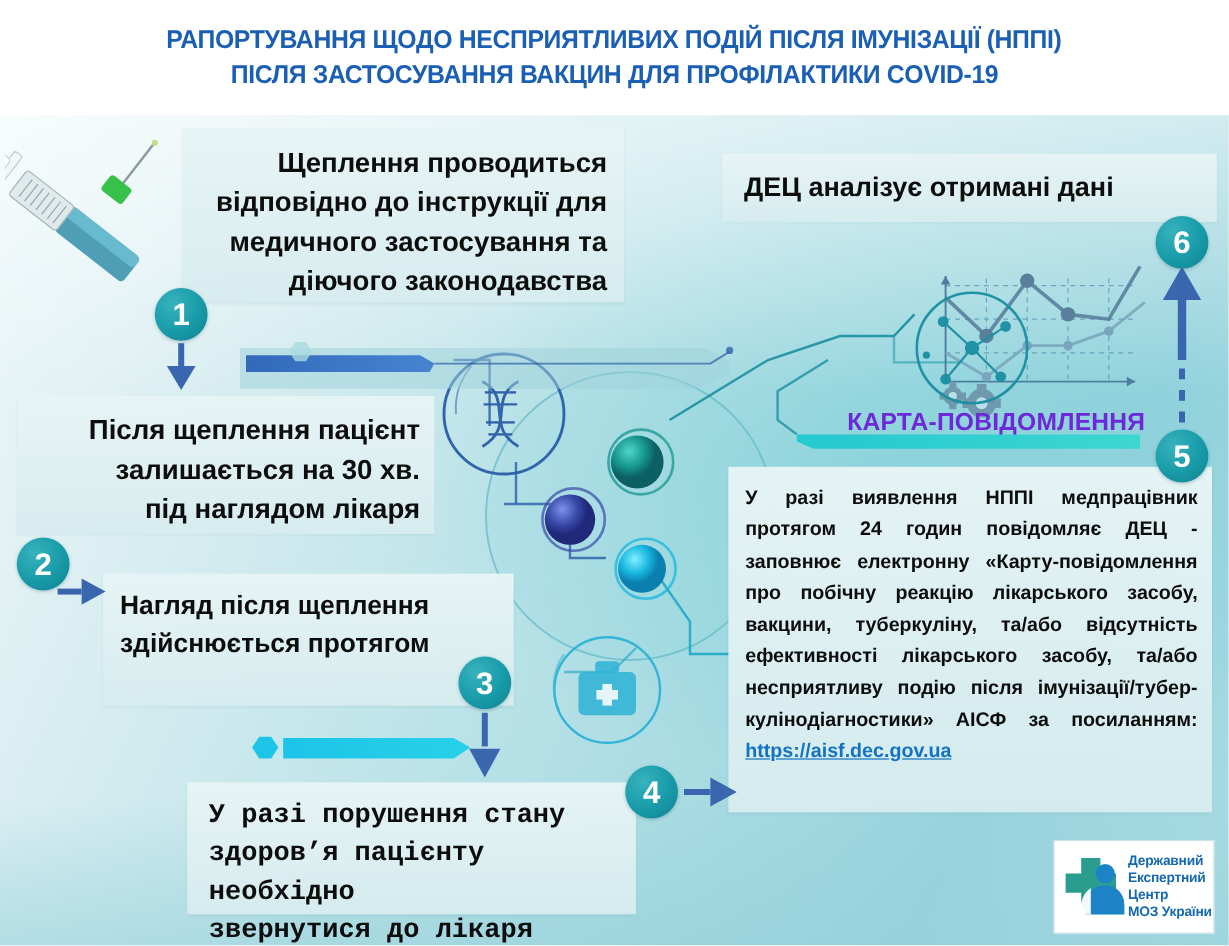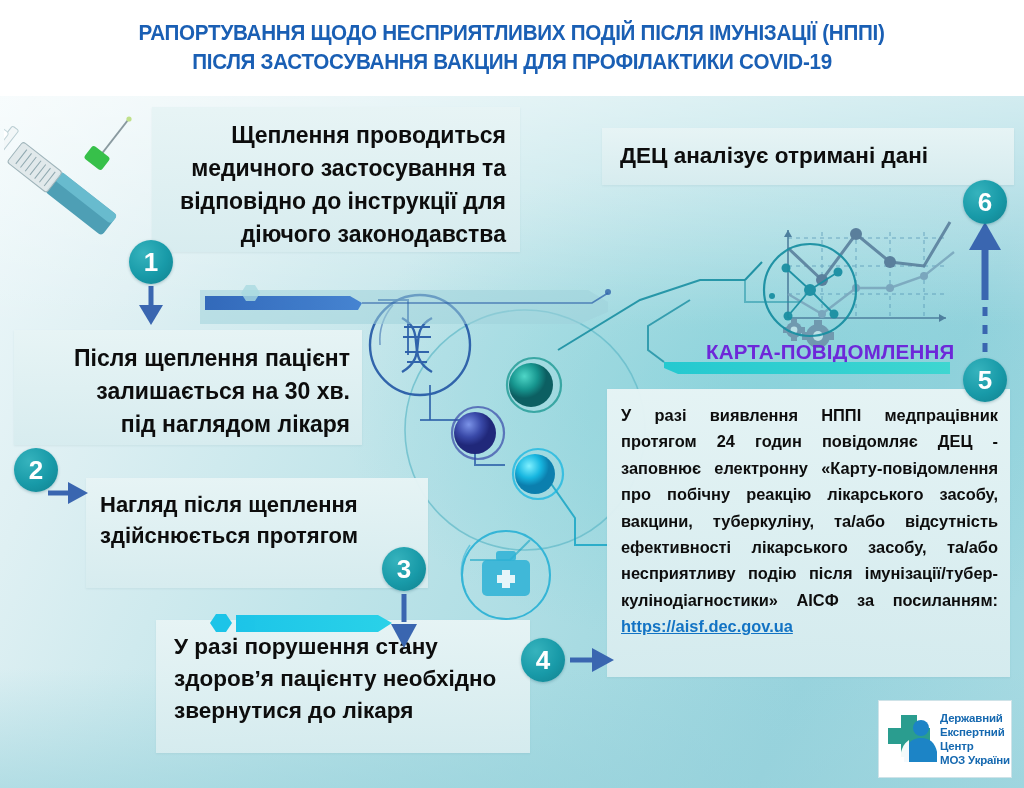--- a/index.html
+++ b/index.html
@@ -68,21 +68,21 @@
 
   #card1 { left: 152px; top: 107px; width: 368px; height: 145px; padding: 12px 14px 0 18px; text-align: right; }
   #card1 .txt { font-size: 23px; line-height: 33px; }
 
   #card2 { left: 14px; top: 330px; width: 348px; height: 115px; padding: 12px 12px 0 16px; }
   #card2 .txt { font-size: 23px; line-height: 33px; text-align: right; }
 
   #card3 { left: 86px; top: 478px; width: 342px; height: 110px; padding: 11px 12px 0 14px; }
   #card3 .txt { font-size: 22px; line-height: 31px; }
 
-  #card4 { left: 156px; top: 620px; width: 374px; height: 133px; padding: 11px 12px 0 18px; }
+  #card4 { left: 156px; top: 652px; width: 374px; height: 110px; padding: 11px 12px 0 18px; font-family: Liberation Mono, monospace; }
   #card4 .txt { font-size: 22.5px; line-height: 32px; }
 
   #card6 { left: 602px; top: 128px; width: 412px; height: 57px; padding: 13px 0 0 18px; }
   #card6 .txt { font-size: 22.5px; line-height: 30px; }
 
   
   #card5 {
     left: 607px; top: 389px; width: 403px; height: 288px;
     padding: 13px 12px 0 14px;
     font-size: 16.4px; line-height: 26.4px;
@@ -375,22 +375,22 @@
       <path d="M985 222 l -16 28 l 32 0 z" fill="#3a66b0"></path>
     </g>
 
     <g opacity="0.9">
       <path d="M962 228 l -14 26 l 26 -6 z" fill="#2e5ea0" opacity="0.0"></path>
     </g>
   </svg>
 
   <div class="card" id="card1">
     <span class="txt">Щеплення проводиться</span>
+    <span class="txt">відповідно до інструкції для</span>
     <span class="txt">медичного застосування та</span>
-    <span class="txt">відповідно до інструкції для</span>
     <span class="txt">діючого законодавства</span>
   </div>
 
   <div class="card" id="card2">
     <span class="txt">Після щеплення пацієнт</span>
     <span class="txt">залишається на 30 хв.</span>
     <span class="txt">під наглядом лікаря</span>
   </div>
 
   <div class="card" id="card3">

